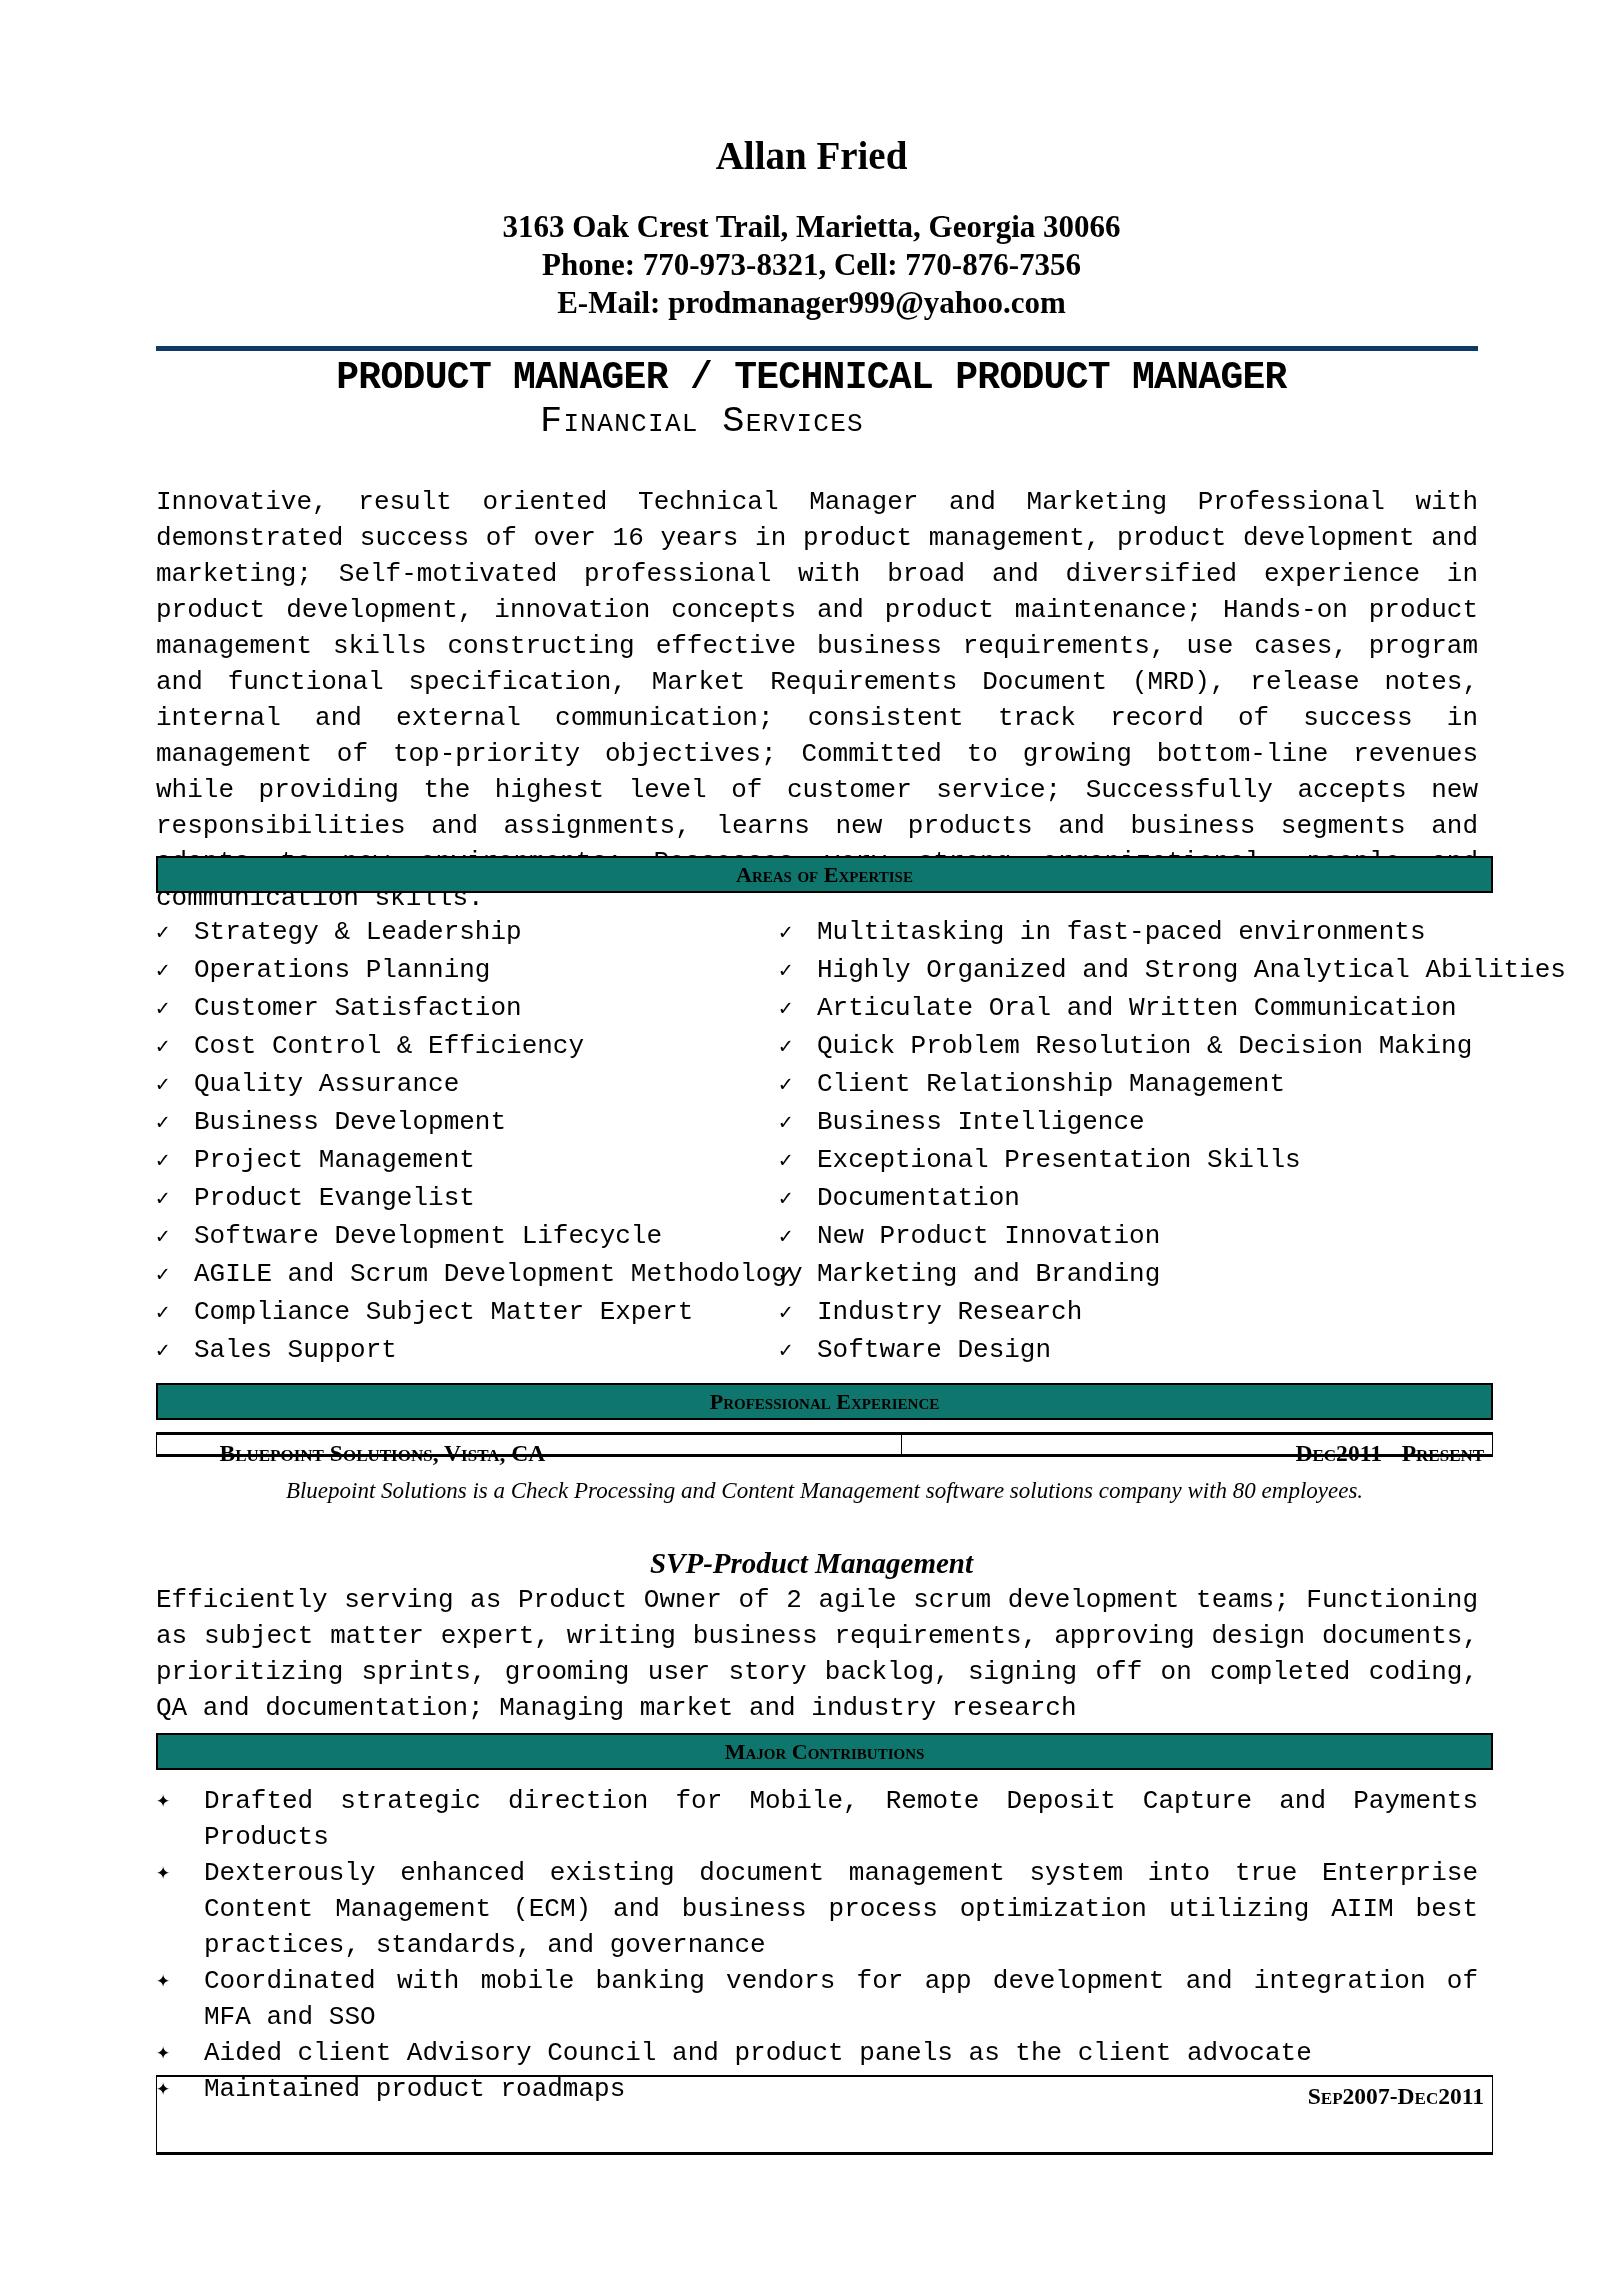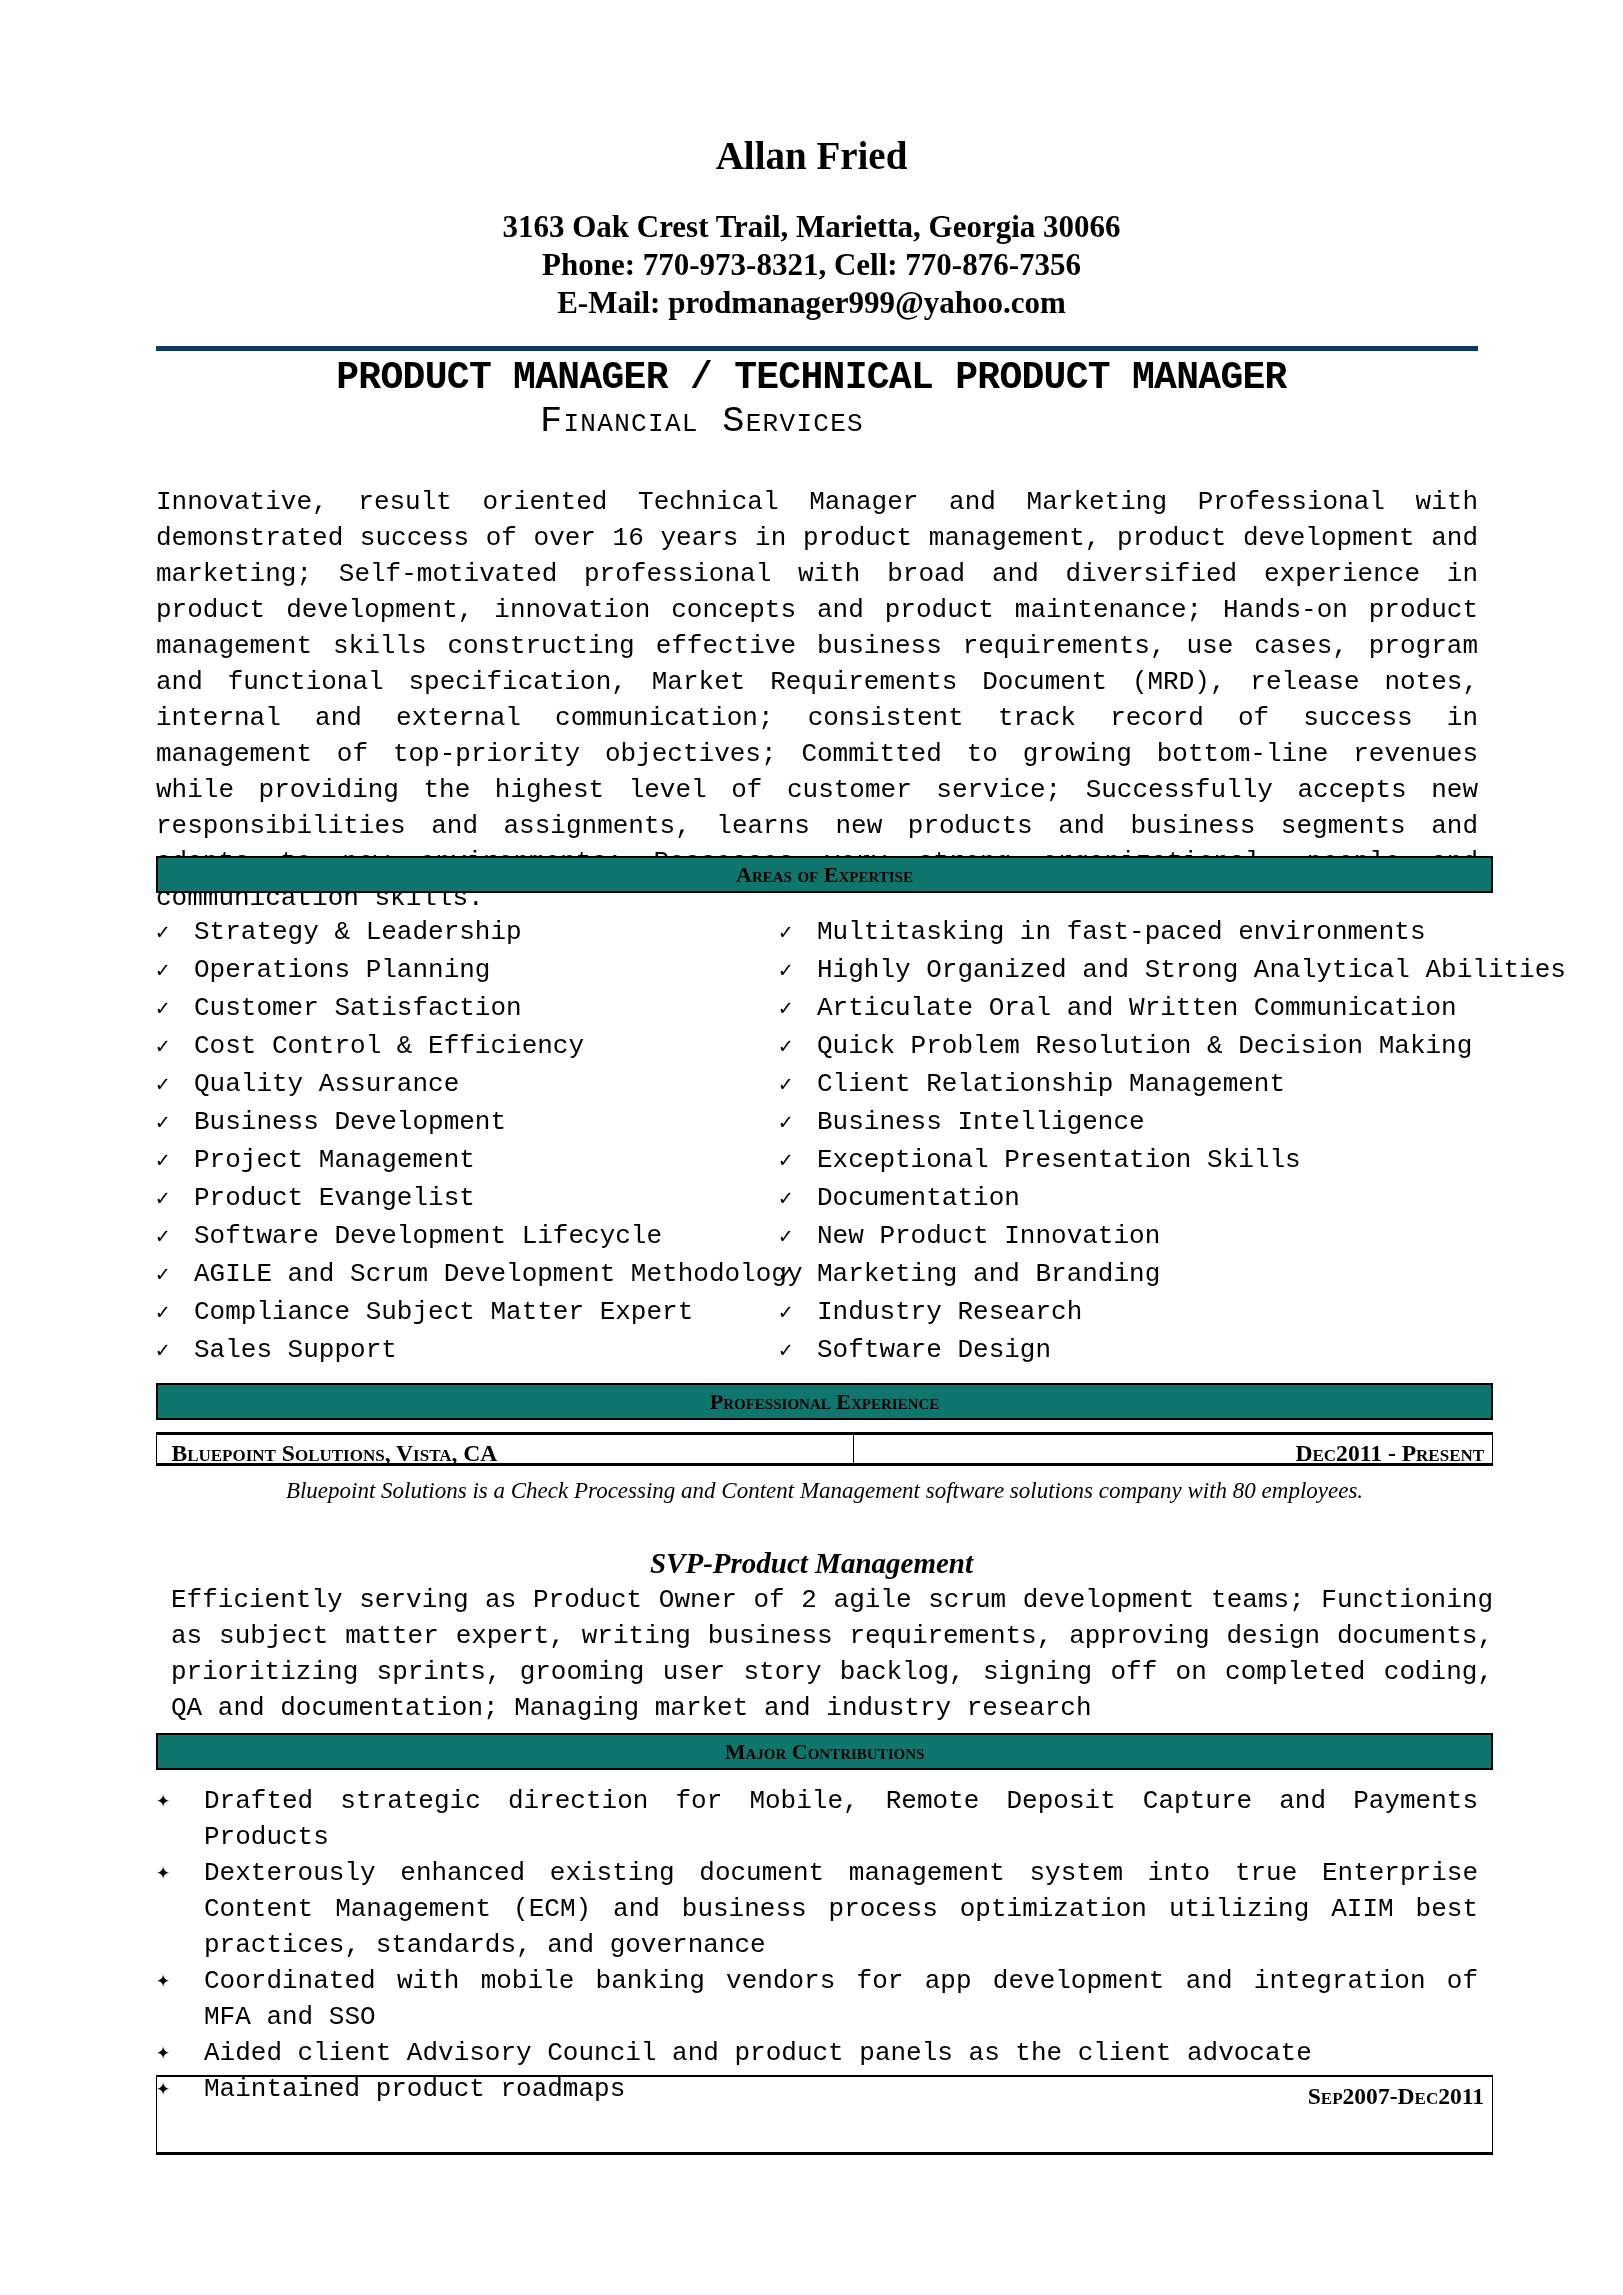--- a/index.html
+++ b/index.html
@@ -23,21 +23,21 @@
   .exp-list li { display:flex; align-items:baseline; white-space:nowrap; }
   .exp-list .check { width:38px; display:inline-block; font-size:22px; }
 
   .job-row { left:156px; width:1337px; border-top:3.3px solid #000; border-bottom:3.3px solid #000; border-left:1.3px solid #000; border-right:1.3px solid #000;
              box-sizing:border-box; display:flex; font-size:23.6px; font-weight:bold; font-variant:small-caps; }
   .job-row .cell-left { border-right:1.3px solid #000; box-sizing:border-box; padding:5.2px 14.4px; }
   .job-row .cell-right { flex:1; text-align:right; padding:5.2px 7.9px; }
 
   .company-desc { left:156px; width:1337px; text-align:center; font-size:23px; font-style:italic; }
   .role-title { left:0; width:1623px; text-align:center; font-size:29px; font-style:italic; font-weight:bold; }
-  .role-desc { left:156px; width:1322px; top:1582px; font-size:26px; line-height:36px; text-align:justify;margin-left:15px; }
+  .role-desc { left:156px; width:1322px; top:1582px; font-size:26px; line-height:36px; text-align:justify; }
 
   .contrib-list { left:156px; width:1322px; top:1783px; font-size:26px; line-height:36px; list-style:none; margin:0; padding:0; }
   .contrib-list li { display:flex; }
   .contrib-list .star { width:48px; flex:none; font-size:23.6px; }
   .contrib-list .txt { flex:1; text-align:justify; }
 </style>
 </head>
 <body>
 
 <div class="abs serif name">Allan Fried</div>
@@ -152,21 +152,21 @@
     <li>
       <span class="check">✓</span>
       <span>Software Design</span>
     </li>
   </ul>
 
 <div class="abs serif section-box" style="top:1383px;">
   <span>Professional Experience</span>
 </div>
 
-<div class="abs serif job-row" style="top:1432px; height:34px;">
+<div class="abs serif job-row" style="top:1432px; height:25px;padding-left:48px;">
   <div class="cell-left" style="width:697px;">Bluepoint Solutions, Vista, CA</div>
   <div class="cell-right">Dec2011 - Present</div>
 </div>
 <div class="abs serif company-desc" style="top:1478px;">Bluepoint Solutions is a Check Processing and Content Management software solutions company with 80 employees.</div>
 
 <div class="abs serif role-title" style="top:1547px;">SVP-Product Management</div>
 <div class="abs sans role-desc">Efficiently serving as Product Owner of 2 agile scrum development teams; Functioning as subject matter expert, writing business requirements, approving design documents, prioritizing sprints, grooming user story backlog, signing off on completed coding, QA and documentation; Managing market and industry research</div>
 
 <div class="abs serif section-box" style="top:1733px;">
   <span>Major Contributions</span>

